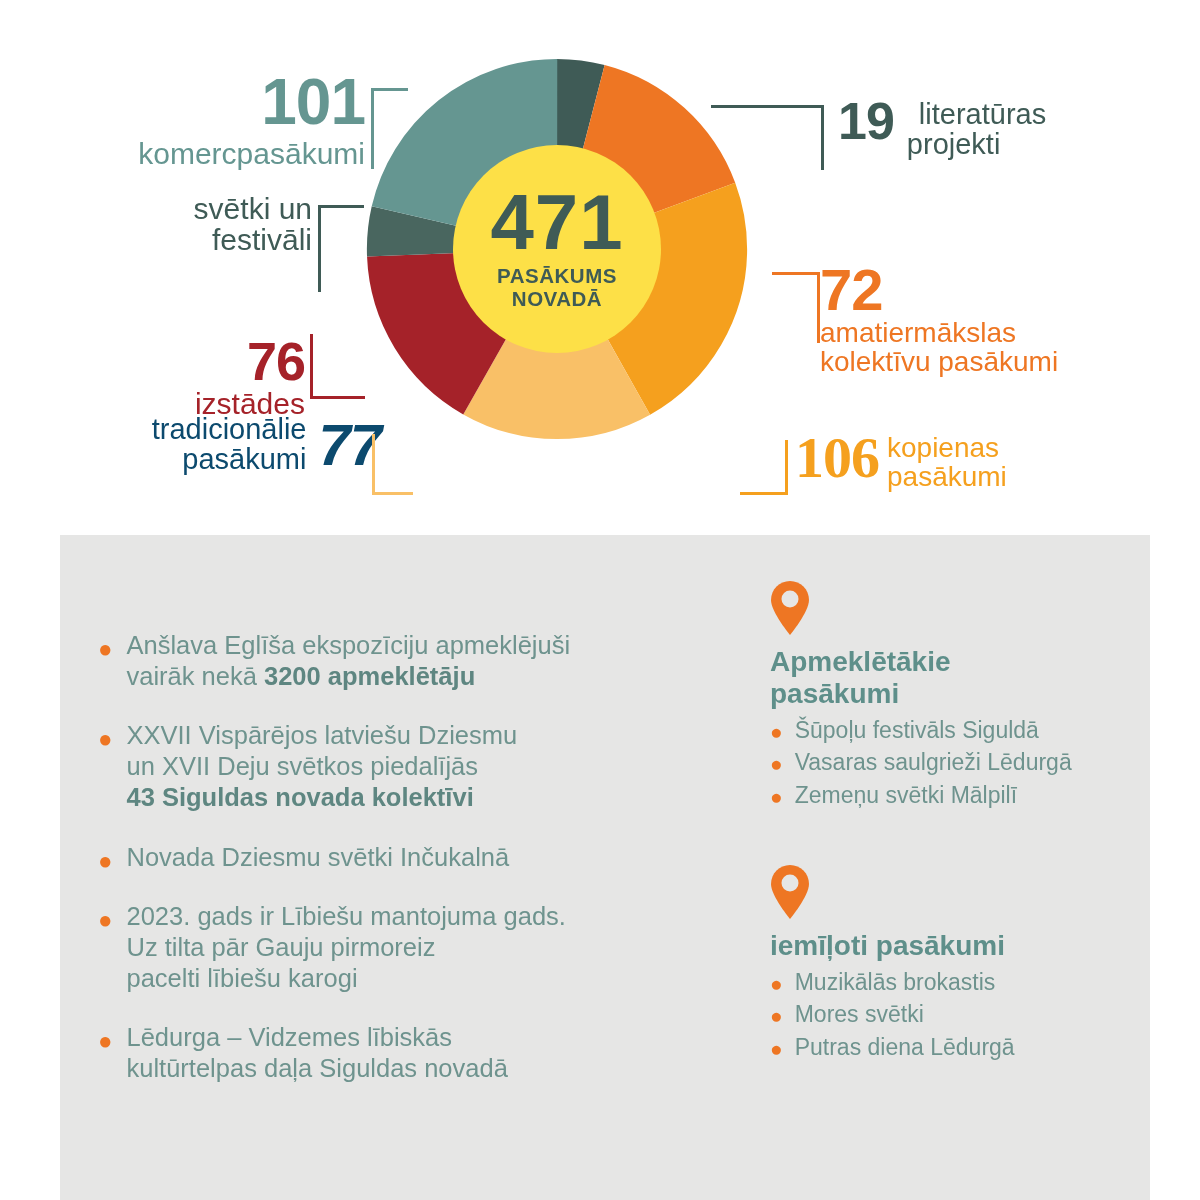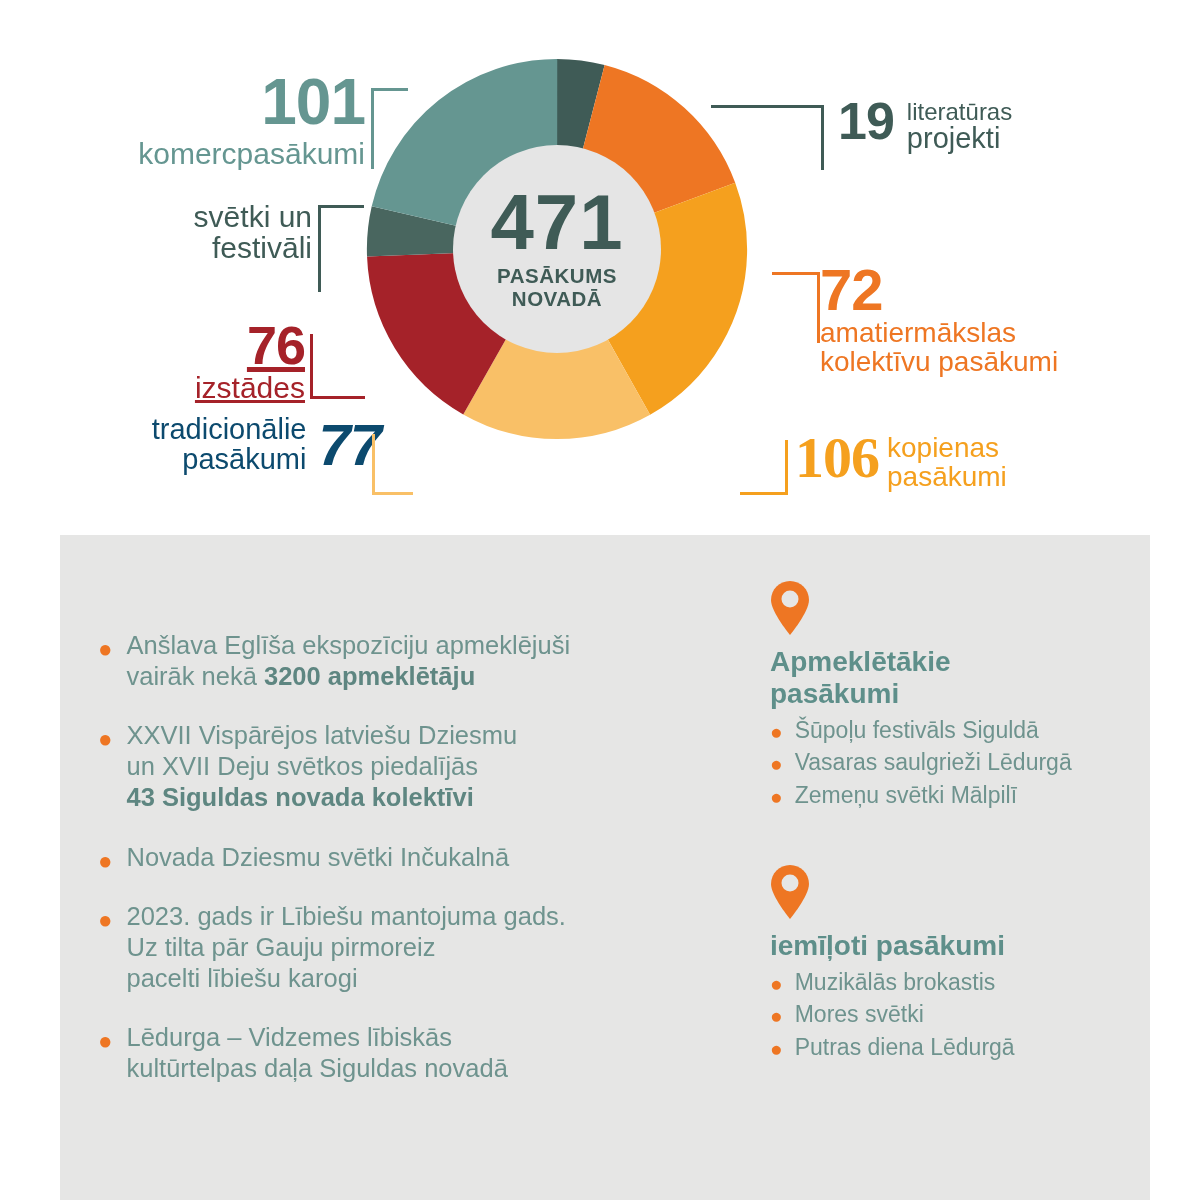--- a/index.html
+++ b/index.html
@@ -10,21 +10,21 @@
     position:relative;
     overflow:hidden;
     -webkit-font-smoothing:antialiased;
   }
   
   #donut-section{position:absolute;left:0;top:0;width:1200px;height:535px;}
   #donut-wrap{position:absolute;left:363px;top:55px;width:388px;height:388px;}
   #donut-svg{display:block;width:388px;height:388px;}
   #donut-center{
     position:absolute;left:50%;top:50%;transform:translate(-50%,-50%);
-    width:208px;height:208px;border-radius:50%;background:#e5e5e5;
+    width:208px;height:208px;border-radius:50%;background:#fde047;
     display:flex;flex-direction:column;align-items:center;justify-content:center;
     text-align:center;
   }
   #center-number{
     font-size:78px;font-weight:bold;color:#3F5B56;line-height:0.92;
     letter-spacing:1px;
   }
   #center-caption{
     font-size:20.5px;font-weight:bold;color:#3F5B56;line-height:1.12;
     letter-spacing:0.5px;margin-top:6px;
@@ -97,47 +97,47 @@
     </div>
   </div>
 
   <div class="lbl r-align" style="left:40px;top:72px;width:325px;color:#659691;">
     <div class="num" style="font-size:64px;">101</div>
     <div class="cap" style="font-size:30px;margin-top:6px;">komercpasākumi</div>
   </div>
   <div class="conn" style="left:371px;top:88px;width:34px;height:78px;border-left-width:3px;border-top-width:3px;color:#659691;"></div>
 
   <div class="lbl r-align" style="left:40px;top:190px;width:272px;color:#3F5B56;">
-    <div class="cap" style="font-size:30px;margin-top:12px;">svētki un</div>
+    <div class="cap" style="font-size:30px;margin-top:4px;">svētki un</div>
     <div class="cap" style="font-size:30px;">festivāli</div>
   </div>
   <div class="conn" style="left:318px;top:205px;width:43px;height:84px;border-left-width:3px;border-top-width:3px;color:#3F5B56;"></div>
 
-  <div class="lbl r-align" style="left:40px;top:320px;width:265px;color:#A52229;text-decoration:underline;">
+  <div class="lbl r-align" style="left:40px;top:336px;width:265px;color:#A52229;">
     <div class="num" style="font-size:54px;">76</div>
     <div class="cap" style="font-size:30px;margin-top:2px;">izstādes</div>
   </div>
   <div class="conn" style="left:310px;top:334px;width:52px;height:62px;border-left-width:3px;border-bottom-width:3px;color:#A52229;"></div>
 
   <div class="lbl r-align" style="left:56px;top:415px;width:325px;color:#0c4a6e;">
     <div style="display:flex;align-items:center;justify-content:flex-end;gap:12px;">
       <div style="text-align:right;">
         <div class="cap" style="font-size:29px;">tradicionālie</div>
         <div class="cap" style="font-size:29px;">pasākumi</div>
       </div>
       <div class="num" style="font-size:58px;font-style:italic;">77</div>
     </div>
   </div>
   <div class="conn" style="left:372px;top:434px;width:38px;height:58px;border-left-width:3px;border-bottom-width:3px;color:#F9C067;"></div>
 
   <div class="lbl l-align" style="left:838px;top:97px;width:320px;color:#3F5B56;">
     <div style="display:flex;align-items:flex-start;gap:13px;">
       <div class="num" style="font-size:52px;">19</div>
       <div style="padding-top:3px;">
-        <div class="cap" style="font-size:24px;">literatūras</div>
+        <div class="cap" style="font-size:29px;margin-left:12px;">literatūras</div>
         <div class="cap" style="font-size:29px;">projekti</div>
       </div>
     </div>
   </div>
   <div class="conn" style="left:711px;top:105px;width:110px;height:62px;border-right-width:3px;border-top-width:3px;color:#3F5B56;"></div>
 
   <div class="lbl l-align" style="left:820px;top:262px;width:330px;color:#EE7623;">
     <div class="num" style="font-size:58px;">72</div>
     <div class="cap" style="font-size:28px;margin-top:2px;">amatiermākslas</div>
     <div class="cap" style="font-size:28px;">kolektīvu pasākumi</div>

